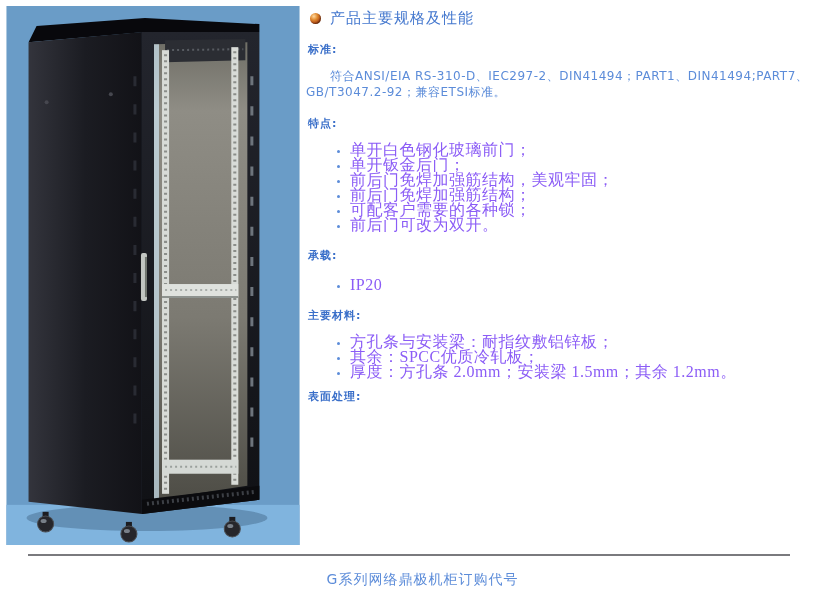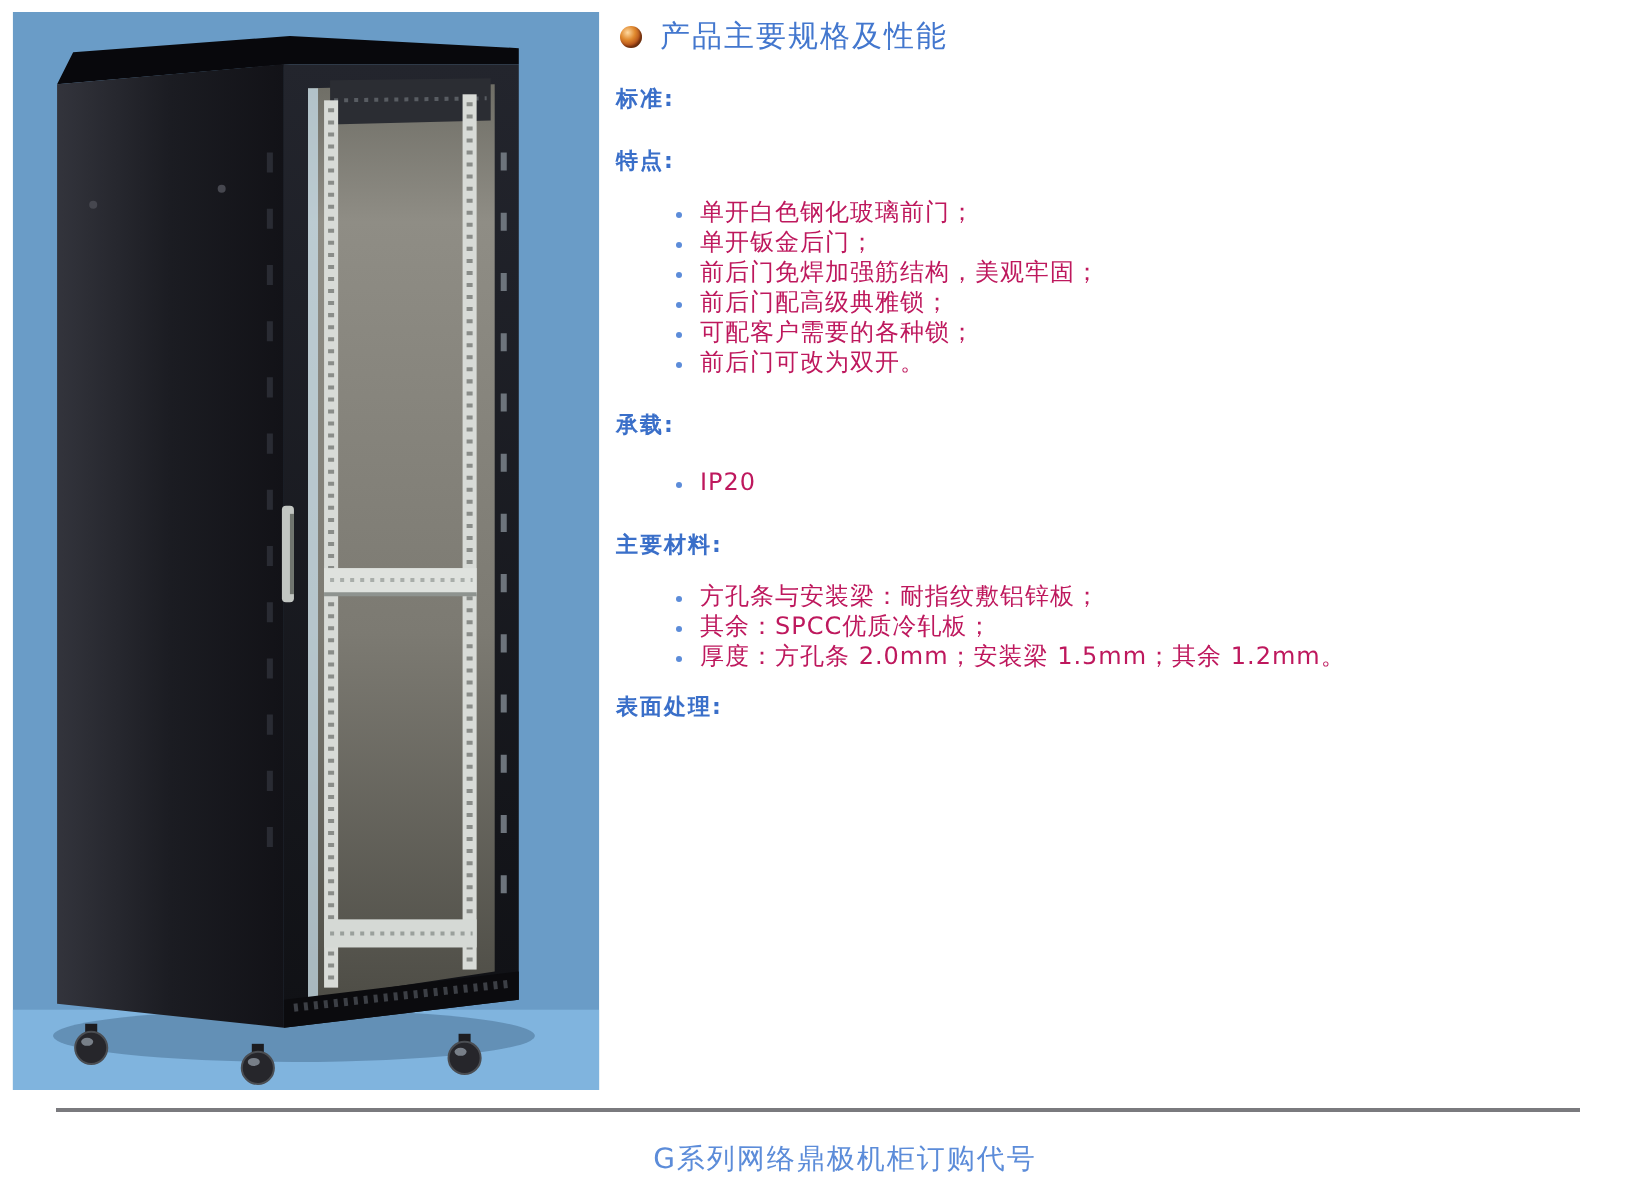--- a/index.html
+++ b/index.html
@@ -25,22 +25,22 @@
   .sec { font-size:11px; font-weight:bold; color:#3a6fc9; margin:16px 0 0 2px; letter-spacing:1px; }
   .sec.mt14 { margin-top:14px; }
   .sec.mt10 { margin-top:10px; }
 
   .para {
     font-size:12px; color:#5c8cd9; line-height:16px;
     margin:11px 0 0 0; text-indent:2em; letter-spacing:0.5px;
   }
   ul.blist { margin:11px 0 0 0; padding:0 0 0 44px; }
   ul.blist li {
-    font-size:12px; color:#be185d; line-height:15px;
-    list-style:disc; letter-spacing:0.5px;
+    font-size:16px; color:#8b5cf6; line-height:15px;
+    list-style:disc; letter-spacing:0.5px;font-family:Liberation Serif, serif;
   }
   ul.blist li::marker { color:#5c8cd9; font-size:10px; }
   .plain-line { font-size:12px; color:#5c8cd9; margin:13px 0 0 0; padding-left:32px; letter-spacing:0.5px; }
 
   .divider { position:absolute; left:28px; top:554px; width:762px; border-top:2px solid #7a7a7e; }
   .footer-caption {
     position:absolute; left:12px; top:571px; width:821px;
     text-align:center; font-size:14px; color:#5c8cd9; letter-spacing:1px;
   }
 </style>
@@ -122,27 +122,28 @@
   </div>
 
   <div class="content">
 
     <div class="title-row">
       <span class="ball"></span>
       <span class="page-title">产品主要规格及性能</span>
     </div>
 
     <div class="sec mt14">标准:</div>
+    <p class="para">符合ANSI/EIA RS-310-D、IEC297-2、DIN41494；PART1、DIN41494;PART7、GB/T3047.2-92；兼容ETSI标准。</p>
 
     <div class="sec">特点:</div>
     <ul class="blist">
       <li>单开白色钢化玻璃前门；</li>
       <li>单开钣金后门；</li>
       <li>前后门免焊加强筋结构，美观牢固；</li>
-      <li>前后门配高级典雅锁；</li>
+      <li>前后门免焊加强筋结构；</li>
       <li>可配客户需要的各种锁；</li>
       <li>前后门可改为双开。</li>
     </ul>
 
     <div class="sec">承载:</div>
 
     <ul class="blist" style="margin-top:14px">
       <li>IP20</li>
     </ul>
 

